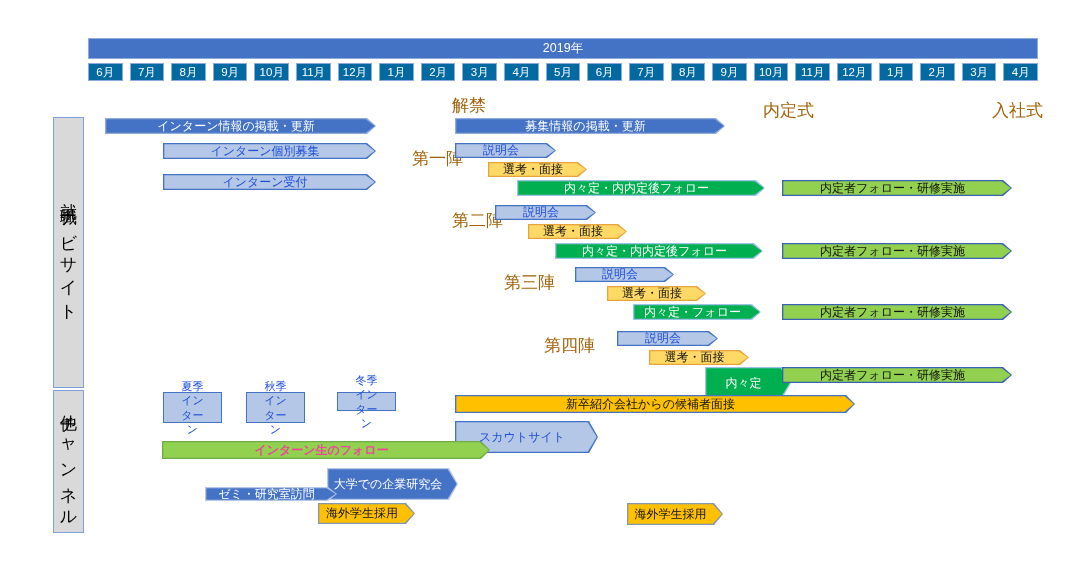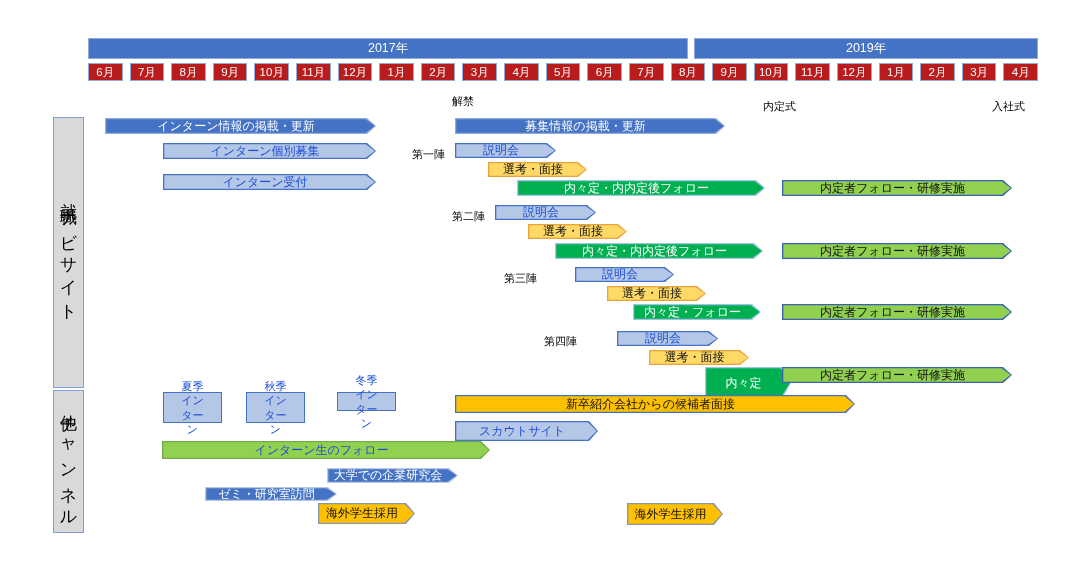--- a/index.html
+++ b/index.html
@@ -5,61 +5,60 @@
   * { box-sizing: border-box; margin: 0; padding: 0; }
   html,body { width:1080px; height:566px; }
   body { font-family: "Liberation Sans", sans-serif; background:#fff; }
   .canvas { position:relative; width:1080px; height:566px; background:#fff; overflow:hidden; }
 
   
   .years { position:absolute; left:88px; top:38px; width:950px; height:21px; display:flex; gap:6px; }
   .year-box { flex-basis:0; background:#4472C4; border:1px solid #8FAADC; color:#fff;
               display:flex; align-items:center; justify-content:center; font-size:12.5px; }
   .months { position:absolute; left:88px; top:63px; width:950px; height:18px; display:flex; gap:7px; }
-  .month-box { flex:1; background:#b91c1c; border:1px solid #8FAADC; color:#fff;
+  .month-box { flex:1; background:#0369a1; border:1px solid #8FAADC; color:#fff;
                display:flex; align-items:center; justify-content:center; font-size:11.5px; white-space:nowrap; }
 
   
   .section-box { position:absolute; background:#D9D9D9; border:1.5px solid #7F9FD8;
                  display:flex; align-items:center; justify-content:center; }
   .section-label { writing-mode:vertical-rl; text-orientation:upright; letter-spacing:4px;
                    font-size:17px; color:#000; }
 
   
-  .note { position:absolute; font-size:11px; color:#000000; white-space:nowrap; }
+  .note { position:absolute; font-size:17px; color:#a16207; white-space:nowrap; }
 
   
   .bar { position:absolute; }
   .bar .shape-border { position:absolute; inset:0; background:var(--bd); }
   .bar .shape-fill { position:absolute; inset:1.3px; background:var(--fill); }
   .bar .label { position:absolute; inset:0; display:flex; align-items:center; justify-content:center;
                 font-size:12px; white-space:nowrap; z-index:1; }
   .bar.arrow .shape-border, .bar.arrow .shape-fill {
     clip-path: polygon(0 0, calc(100% - 9px) 0, 100% 50%, calc(100% - 9px) 100%, 0 100%);
   }
   .bar.arrow .label { padding-right:9px; }
   .bar.rect .label { white-space:normal; text-align:center; line-height:1.3; font-size:11px; padding:0 16px; }
 
   
   .style-darkblue  { --fill:#4472C4; --bd:#8FAADC; color:#fff; }
   .style-medblue   { --fill:#4472C4; --bd:#B4C7E7; color:#fff; }
   .style-lightblue { --fill:#B4C7E7; --bd:#4472C4; color:#1d4ed8; }
   .style-yellow    { --fill:#FFD966; --bd:#E8A33D; color:#111; }
   .style-green     { --fill:#00B050; --bd:#9DC3E6; color:#fff; }
   .style-lightgreen{ --fill:#92D050; --bd:#3A62B0; color:#111; }
-  .style-greenwhite{ --fill:#92D050; --bd:#70AD47; color:#1d4ed8; }
+  .style-greenwhite{ --fill:#92D050; --bd:#70AD47; color:#ec4899;font-weight:bold; }
   .style-orange    { --fill:#FFC000; --bd:#4472C4; color:#111; }
   .style-orange2   { --fill:#FFC000; --bd:#8496B0; color:#111; }
 </style>
 </head>
 <body>
 
 <div class="canvas">
   <div class="years" id="years">
-      <div class="year-box" style="flex-grow: 7;">2017年</div>
       <div class="year-box" style="flex-grow: 4;">2019年</div>
     </div>
   <div class="months" id="months">
       <div class="month-box">6月</div>
       <div class="month-box">7月</div>
       <div class="month-box">8月</div>
       <div class="month-box">9月</div>
       <div class="month-box">10月</div>
       <div class="month-box">11月</div>
       <div class="month-box">12月</div>
@@ -211,31 +210,31 @@
       <div class="bar rect style-lightblue" style="left: 337px; top: 392px; width: 59px; height: 19px;">
         <div class="shape-border"></div>
         <div class="shape-fill"></div>
         <div class="label">冬季インターン</div>
       </div>
       <div class="bar arrow style-orange" style="left: 455px; top: 395px; width: 400px; height: 18px;">
         <div class="shape-border"></div>
         <div class="shape-fill"></div>
         <div class="label">新卒紹介会社からの候補者面接</div>
       </div>
-      <div class="bar arrow style-lightblue" style="left: 455px; top: 421px; width: 143px; height: 20px;">
+      <div class="bar arrow style-lightblue" style="left: 455px; top: 421px; width: 143px; height: 32px;">
         <div class="shape-border"></div>
         <div class="shape-fill"></div>
         <div class="label">スカウトサイト</div>
       </div>
       <div class="bar arrow style-greenwhite" style="left: 162px; top: 441px; width: 328px; height: 18px;">
         <div class="shape-border"></div>
         <div class="shape-fill"></div>
         <div class="label">インターン生のフォロー</div>
       </div>
-      <div class="bar arrow style-medblue" style="left: 327px; top: 468px; width: 131px; height: 15px;">
+      <div class="bar arrow style-medblue" style="left: 327px; top: 468px; width: 131px; height: 32px;">
         <div class="shape-border"></div>
         <div class="shape-fill"></div>
         <div class="label">大学での企業研究会</div>
       </div>
       <div class="bar arrow style-medblue" style="left: 205px; top: 487px; width: 132px; height: 14px;">
         <div class="shape-border"></div>
         <div class="shape-fill"></div>
         <div class="label">ゼミ・研究室訪問</div>
       </div>
       <div class="bar arrow style-orange2" style="left: 318px; top: 503px; width: 97px; height: 21px;">

